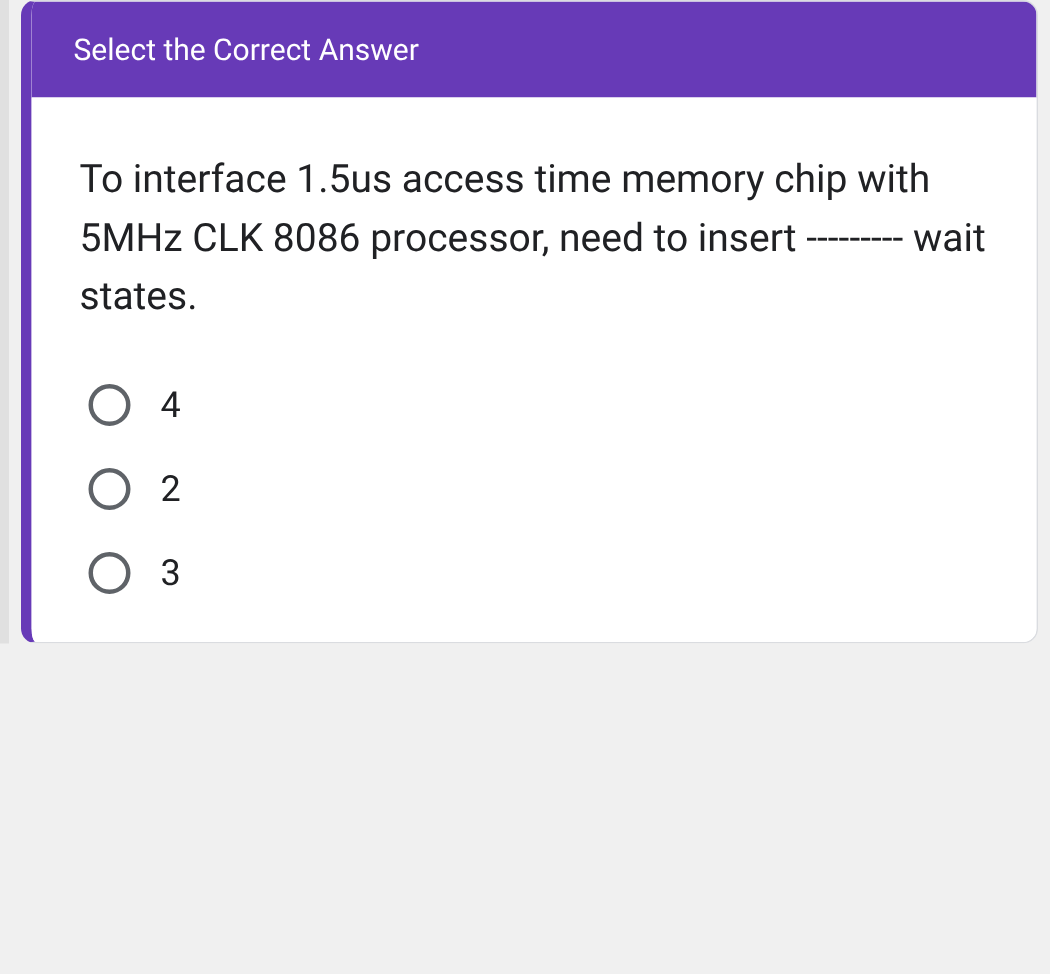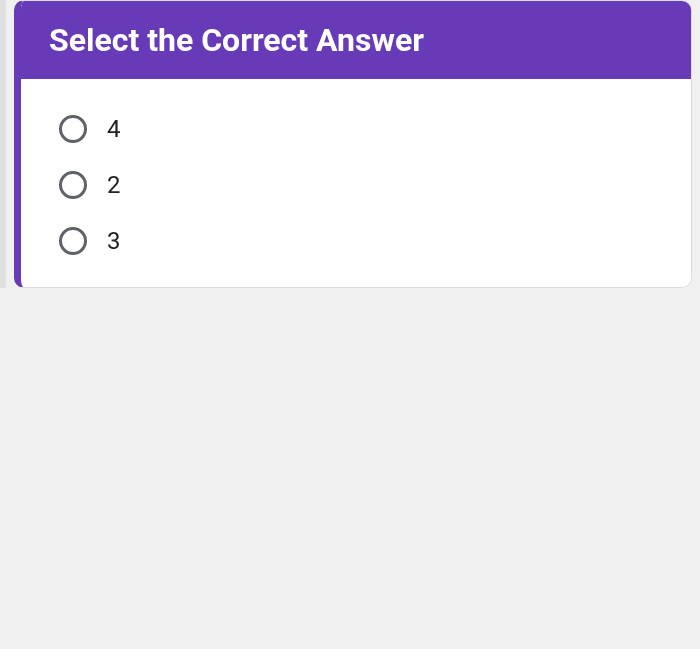--- a/index.html
+++ b/index.html
@@ -22,22 +22,22 @@
       background: #fff;
       border-radius: 10px;
       overflow: hidden;
       border: 1px solid #dadce0;
       border-left: 7px solid #673ab7;
     }
     .header {
       background: #673ab7;
       color: #fff;
       padding: 20px 28px;
-      font-size: 32px;
-      font-weight: 700;
+      font-size: 20px;
+      font-weight: 400;
     }
     .body {
       padding: 36px 32px 32px 32px;
       background: #fff;
     }
     .question {
       font-size: 26px;
       line-height: 1.5;
       color: #202124;
       margin-bottom: 38px;
@@ -70,20 +70,21 @@
   </style>
 </head>
 <body>
 
 <div class="outer-wrapper">
   <div class="card">
     <div class="header">
       <span>Select the Correct Answer</span>
     </div>
     <div class="body">
+      <div class="question">To interface 1.5us access time memory chip with 5MHz CLK 8086 processor, need to insert --------- wait states.</div>
       <div class="options">
         <div class="option">
           <div class="radio"></div>
           <span class="option-label">4</span>
         </div>
         <div class="option">
           <div class="radio"></div>
           <span class="option-label">2</span>
         </div>
         <div class="option">

